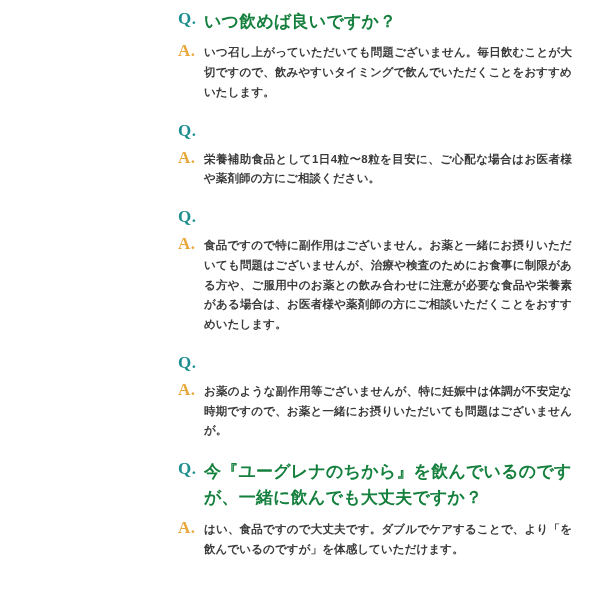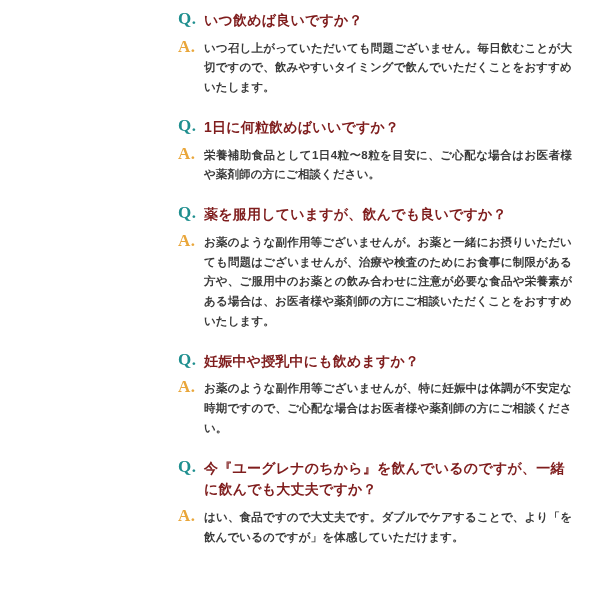--- a/index.html
+++ b/index.html
@@ -37,26 +37,27 @@
     letter-spacing: 0.5px;
   }
   .marker.q {
     color: #1f8f8f;
   }
   .marker.a {
     color: #e9a63a;
   }
   .q-text {
     flex: 1 1 auto;
-    color: #7f1d1d;
-    font-size: 14px;
+    color: #15803d;
+    font-size: 17px;
     font-weight: bold;
     line-height: 1.55;
     letter-spacing: 0.2px;
     padding-top: 2px;
+    font-family: Liberation Mono, monospace;
   }
   .a-text {
     flex: 1 1 auto;
     color: #3b3b3b;
     font-size: 11.5px;
     line-height: 1.72;
     letter-spacing: 0.1px;
     padding-top: 3px;
     text-align: justify;
     font-weight: bold;
@@ -77,47 +78,44 @@
     </div>
     <div class="qa-row answer-row">
       <div class="marker a">A.</div>
       <div class="a-text">いつ召し上がっていただいても問題ございません。毎日飲むことが大切ですので、飲みやすいタイミングで飲んでいただくことをおすすめいたします。</div>
     </div>
   </div>
 
   <div class="faq-item">
     <div class="qa-row">
       <div class="marker q">Q.</div>
-      <div class="q-text">1日に何粒飲めばいいですか？</div>
     </div>
     <div class="qa-row answer-row">
       <div class="marker a">A.</div>
       <div class="a-text">栄養補助食品として1日4粒〜8粒を目安に、ご心配な場合はお医者様や薬剤師の方にご相談ください。</div>
     </div>
   </div>
 
   <div class="faq-item">
     <div class="qa-row">
       <div class="marker q">Q.</div>
-      <div class="q-text">薬を服用していますが、飲んでも良いですか？</div>
     </div>
     <div class="qa-row answer-row">
       <div class="marker a">A.</div>
-      <div class="a-text">お薬のような副作用等ございませんが。お薬と一緒にお摂りいただいても問題はございませんが、治療や検査のためにお食事に制限がある方や、ご服用中のお薬との飲み合わせに注意が必要な食品や栄養素がある場合は、お医者様や薬剤師の方にご相談いただくことをおすすめいたします。</div>
+      <div class="a-text">食品ですので特に副作用はございません。お薬と一緒にお摂りいただいても問題はございませんが、治療や検査のためにお食事に制限がある方や、ご服用中のお薬との飲み合わせに注意が必要な食品や栄養素がある場合は、お医者様や薬剤師の方にご相談いただくことをおすすめいたします。</div>
     </div>
   </div>
 
   <div class="faq-item">
     <div class="qa-row">
       <div class="marker q">Q.</div>
-      <div class="q-text">妊娠中や授乳中にも飲めますか？</div>
     </div>
     <div class="qa-row answer-row">
       <div class="marker a">A.</div>
-      <div class="a-text">お薬のような副作用等ございませんが、特に妊娠中は体調が不安定な時期ですので、ご心配な場合はお医者様や薬剤師の方にご相談ください。</div>
+      <div class="a-text">お薬のような副作用等ございませんが、特に妊娠中は体調が不安定な時期ですので、お薬と一緒にお摂りいただいても問題はございませんが。</div>
     </div>
   </div>
 
   <div class="faq-item">
     <div class="qa-row">
       <div class="marker q">Q.</div>
       <div class="q-text">今『ユーグレナのちから』を飲んでいるのですが、一緒に飲んでも大丈夫ですか？</div>
     </div>
     <div class="qa-row answer-row">
       <div class="marker a">A.</div>

